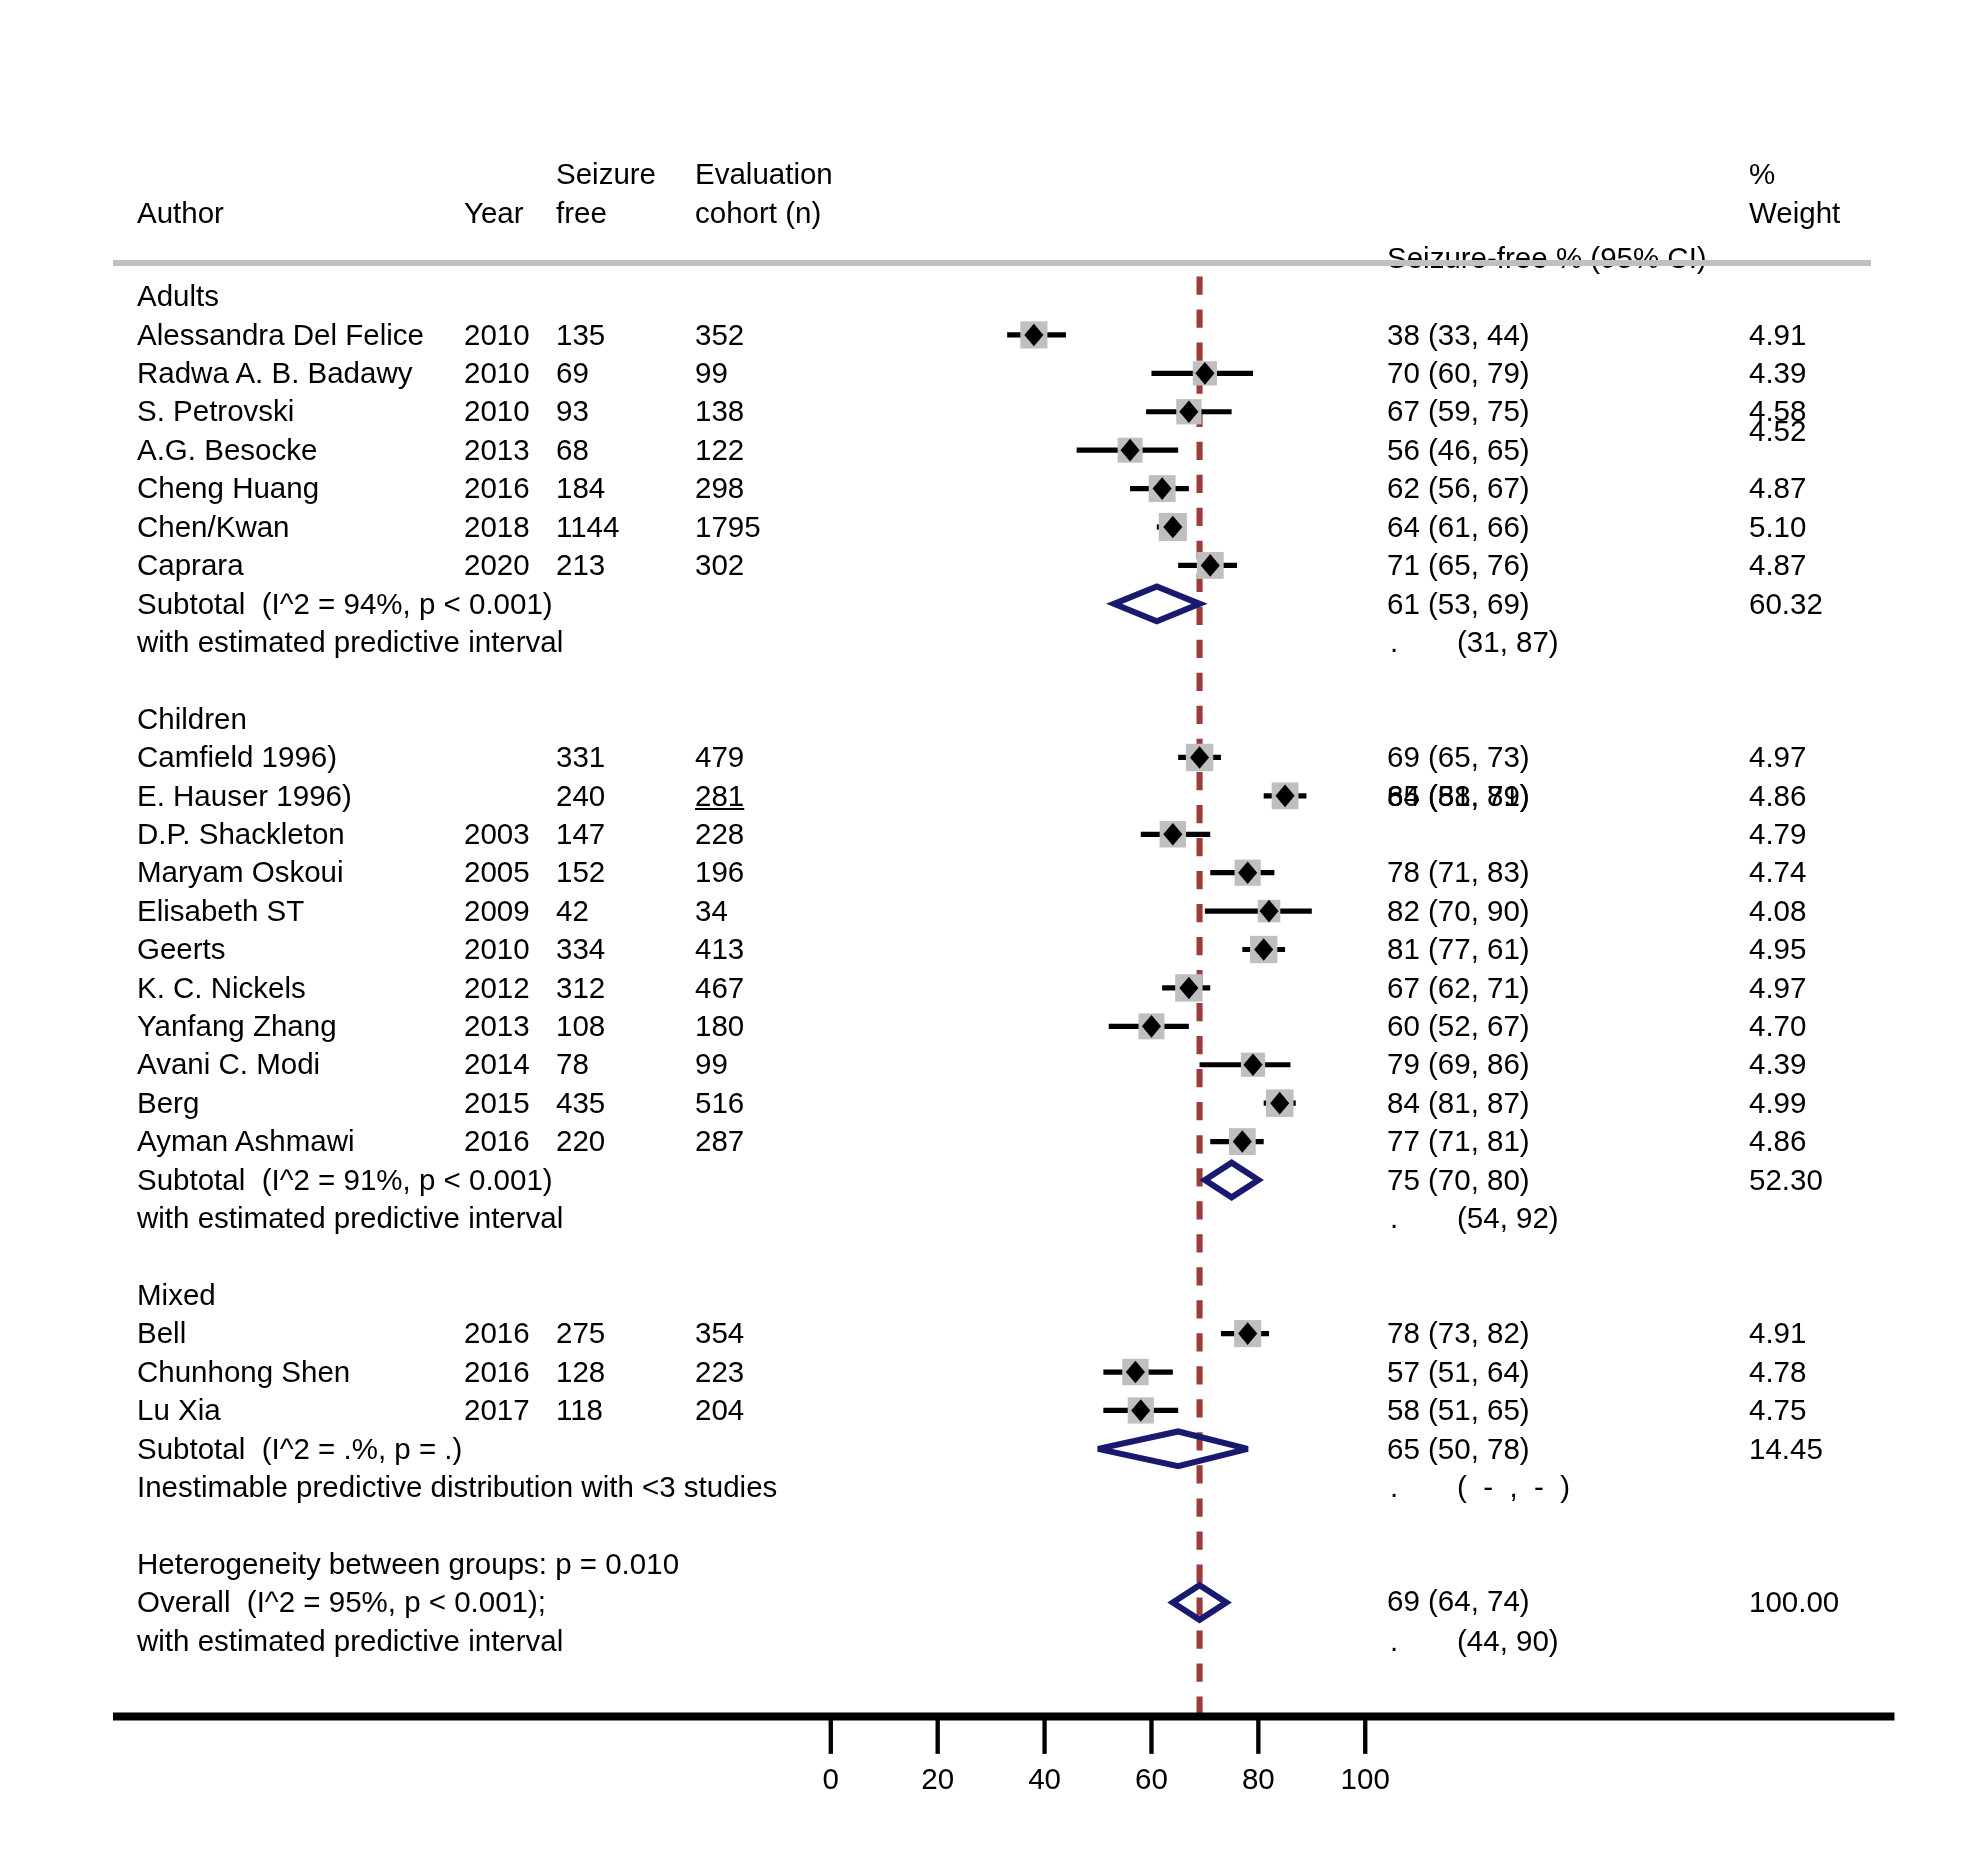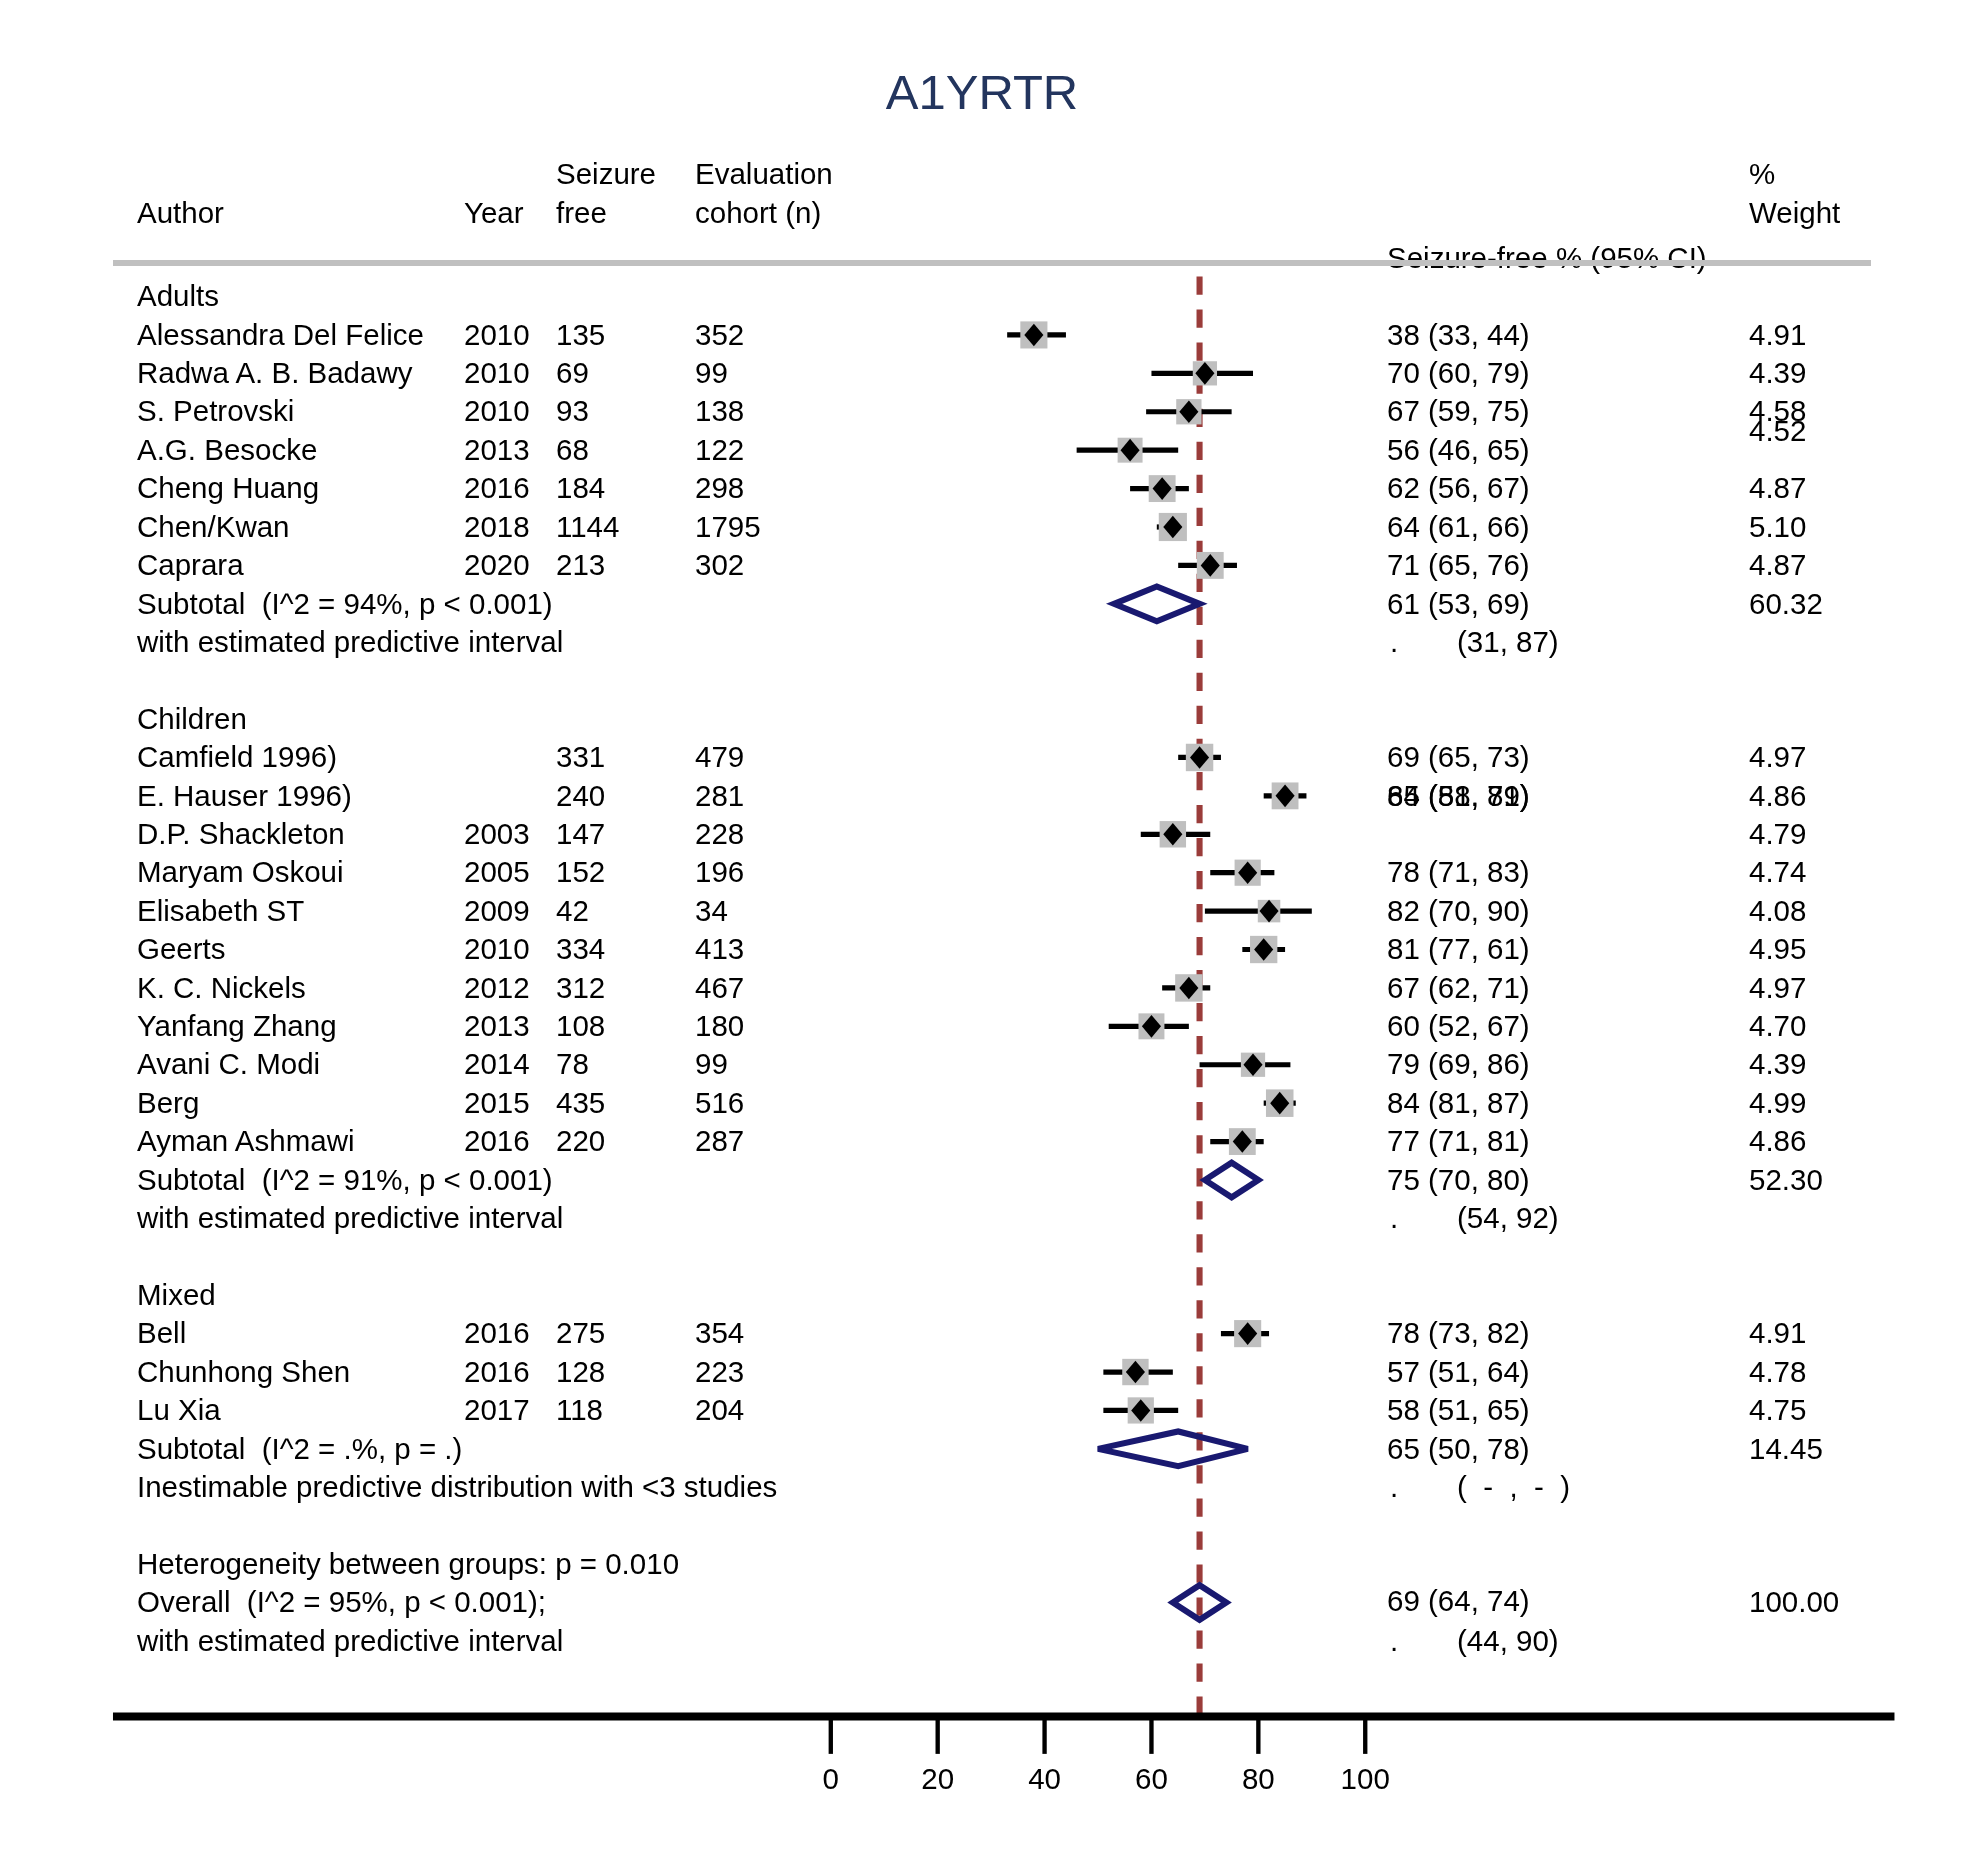--- a/index.html
+++ b/index.html
@@ -7,21 +7,20 @@
        font-family:"Liberation Sans",sans-serif;color:#000;}
   .txt{position:absolute;font-size:29.5px;line-height:38px;height:38px;white-space:pre;}
   #title{position:absolute;left:0;right:0;top:66px;text-align:center;font-size:49px;line-height:52px;}
   .hline{position:absolute;}
   svg{position:absolute;left:0;top:0;}
 </style>
 </head>
 <body>
 
 <div id="fig">
-  <div id="title" style="color: rgb(35, 53, 94);">A1YRTR</div>
 
   <div class="txt" style="left:137px;top:194px;">Author</div>
   <div class="txt" style="left:464px;top:194px;">Year</div>
   <div class="txt" style="left:556px;top:155px;">Seizure</div>
   <div class="txt" style="left:556px;top:194px;">free</div>
   <div class="txt" style="left:695px;top:155px;">Evaluation</div>
   <div class="txt" style="left:695px;top:194px;">cohort (n)</div>
   <div class="txt" style="left:1387px;top:194px;margin-top:45px;">Seizure-free % (95% CI)</div>
   <div class="txt" style="left:1749px;top:155px;">%</div>
   <div class="txt" style="left:1749px;top:194px;">Weight</div>
@@ -79,21 +78,21 @@
       <div class="txt" style="left: 1390px; top: 623px;">.</div>
       <div class="txt" style="left: 1457px; top: 623px;">(31, 87)</div>
       <div class="txt" style="left: 137px; top: 700px;">Children</div>
       <div class="txt" style="left: 137px; top: 738px;">Camfield 1996)</div>
       <div class="txt" style="left: 556px; top: 738px;">331</div>
       <div class="txt" style="left: 695px; top: 738px;">479</div>
       <div class="txt" style="left: 1387px; top: 738px;">69 (65, 73)</div>
       <div class="txt" style="left: 1749px; top: 738px;">4.97</div>
       <div class="txt" style="left: 137px; top: 777px;">E. Hauser 1996)</div>
       <div class="txt" style="left: 556px; top: 777px;">240</div>
-      <div class="txt" style="left: 695px; top: 777px;">281</div>
+      <div class="txt" style="left: 695px; top: 777px; text-decoration: underline;">281</div>
       <div class="txt" style="left: 1387px; top: 777px;">85 (81, 89)</div>
       <div class="txt" style="left: 1749px; top: 777px;">4.86</div>
       <div class="txt" style="left: 137px; top: 815px;">D.P. Shackleton</div>
       <div class="txt" style="left: 464px; top: 815px;">2003</div>
       <div class="txt" style="left: 556px; top: 815px;">147</div>
       <div class="txt" style="left: 695px; top: 815px;">228</div>
       <div class="txt" style="left: 1387px; top: 777px;">64 (58, 71)</div>
       <div class="txt" style="left: 1749px; top: 815px;">4.79</div>
       <div class="txt" style="left: 137px; top: 853px;">Maryam Oskoui</div>
       <div class="txt" style="left: 464px; top: 853px;">2005</div>

